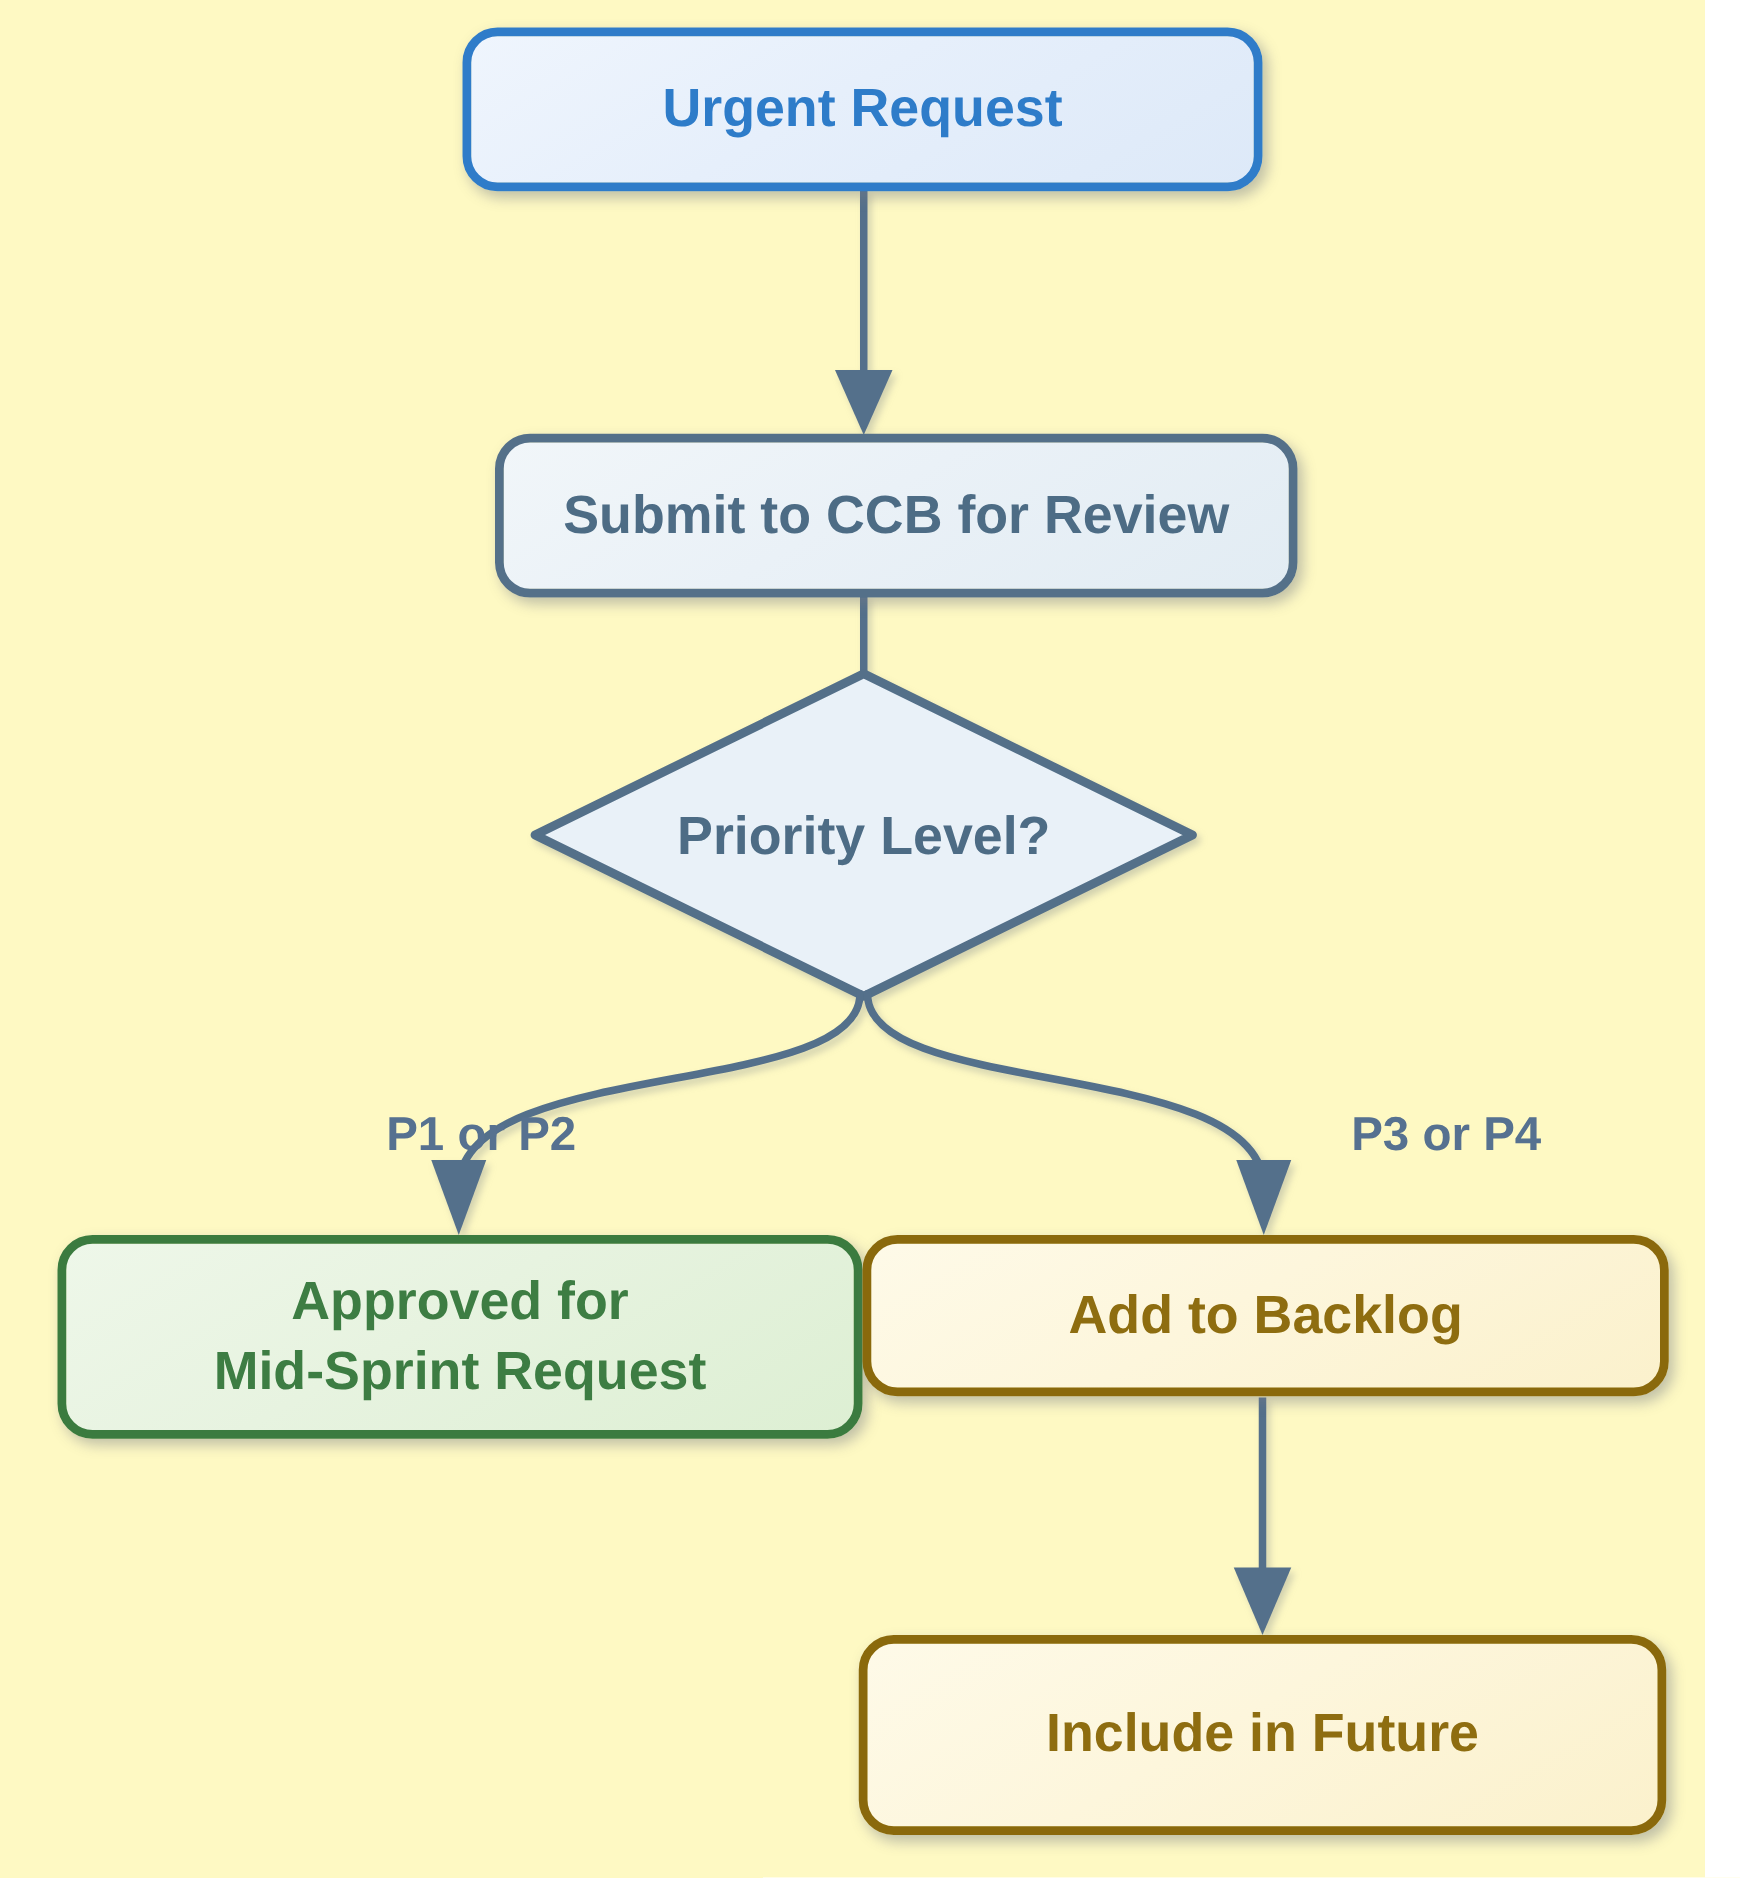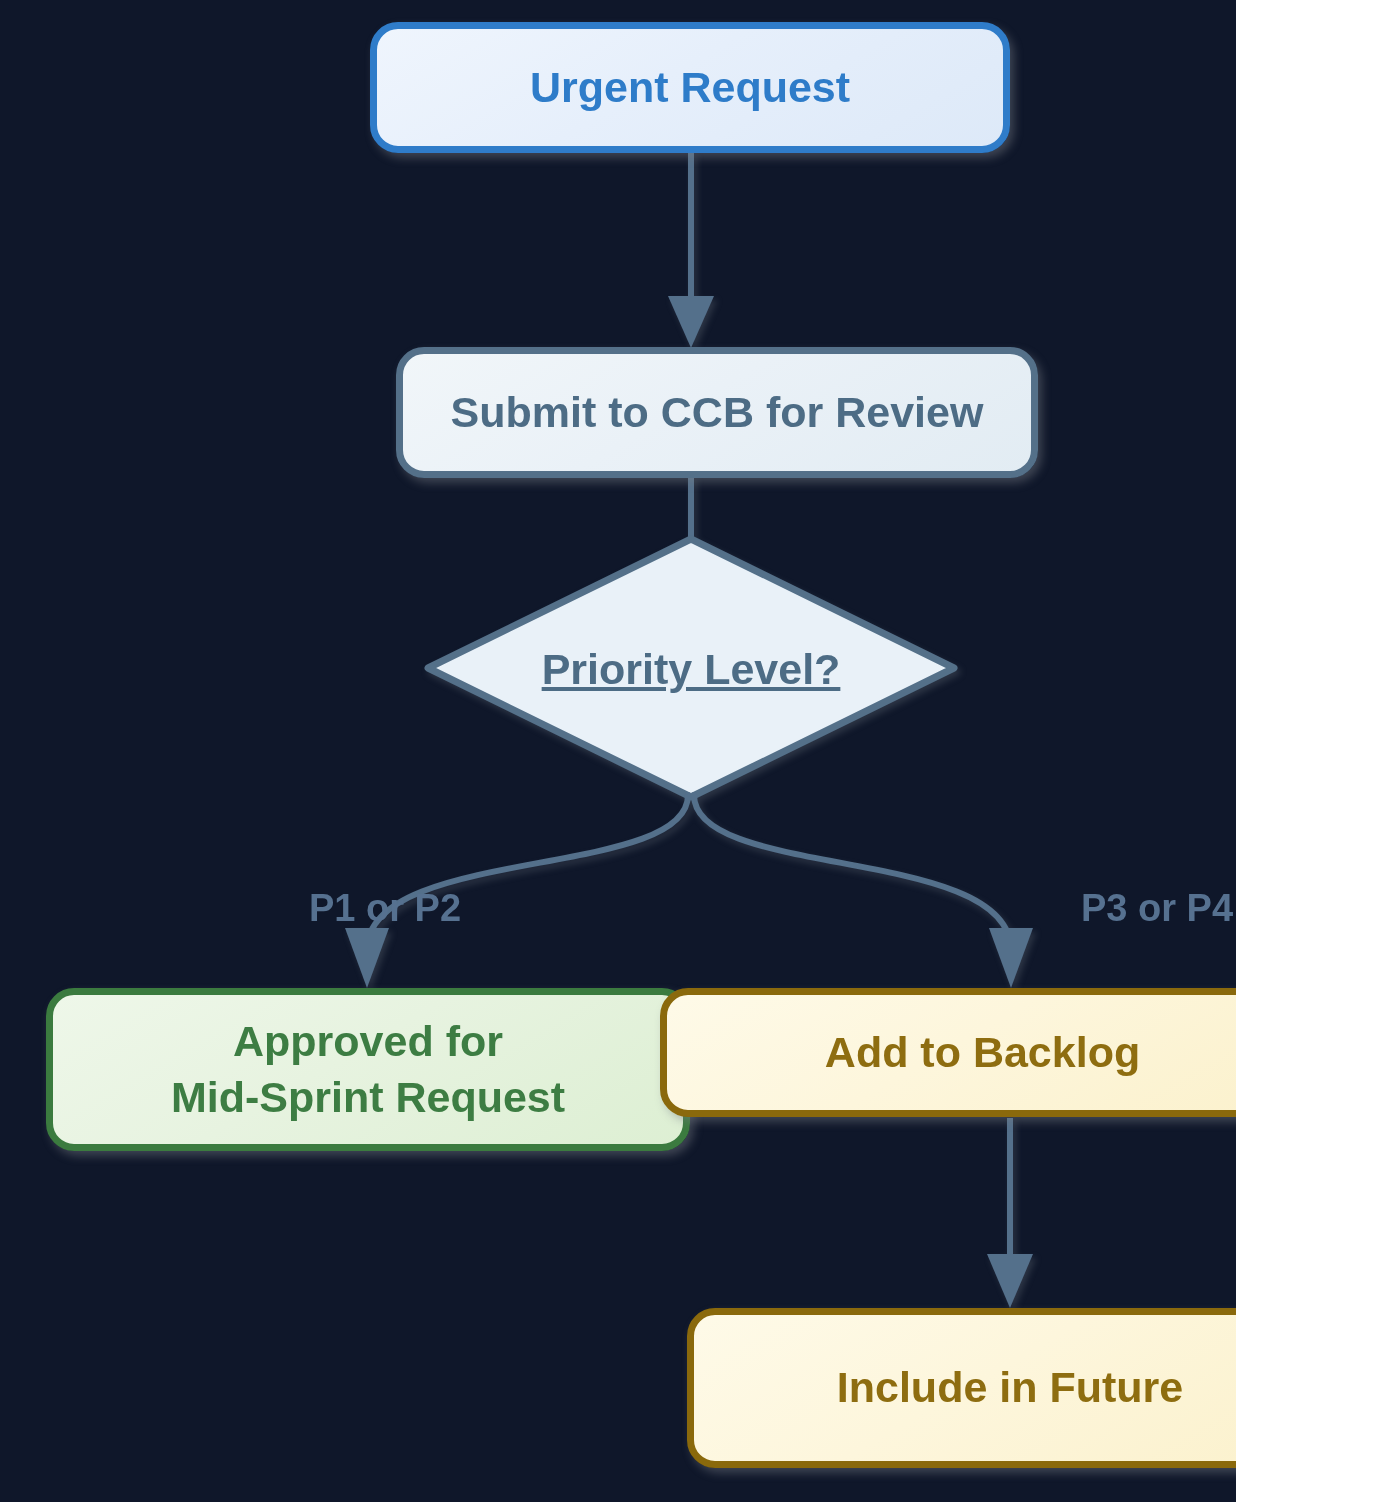--- a/index.html
+++ b/index.html
@@ -1,20 +1,20 @@
 <!DOCTYPE html>
 <html><head>
 <meta charset="utf-8">
 <style>
   html, body { margin: 0; padding: 0; background: #ffffff; }
   .canvas {
     position: relative;
-    width: 1236px;
+    width: 1364px;
     height: 1502px;
-    background: #0f172a;
+    background: #fef9c3;
     font-family: "Liberation Sans", "DejaVu Sans", sans-serif;
     overflow: hidden;
   }
   .connectors {
     position: absolute;
     left: 0; top: 0;
     width: 1392px; height: 1502px;
     filter: drop-shadow(3px 4px 3px rgba(110,120,130,0.30));
   }
   .node {
@@ -48,33 +48,32 @@
     background: linear-gradient(150deg, #EEF7E9 0%, #E7F3E0 45%, #DDEFD3 100%);
   }
   .node-gold {
     border-color: #8A690C;
     color: #8E6D10;
     background: linear-gradient(150deg, #FEFAE8 0%, #FDF6DC 45%, #FBF1CC 100%);
   }
   #node-urgent   { left: 370px; top: 22px;   width: 640px; height: 131px; }
   #node-ccb      { left: 368px; top: 347px;  width: 642px; height: 131px; }
   #node-approved { left: 46px;  top: 988px;  width: 644px; height: 163px; z-index: 1; }
-  #node-backlog  { left: 660px; top: 988px;  width: 645px; height: 129px; z-index: 2; justify-content: center; }
+  #node-backlog  { left: 690px; top: 988px;  width: 645px; height: 129px; z-index: 2; justify-content: center; }
   #node-sprint   { left: 687px; top: 1308px; width: 646px; height: 160px; align-items: center; }
   .diamond-label {
     position: absolute;
     left: 441px; top: 638px;
     width: 500px; height: 62px;
     display: flex;
     align-items: center;
     justify-content: center;
     font-weight: bold;
     font-size: 43px;
     color: #4D6C85;
-    text-decoration: underline;
   }
   .edge-label {
     position: absolute;
     width: 180px; height: 46px;
     display: flex;
     align-items: center;
     justify-content: center;
     font-size: 38px;
     font-weight: normal;
     color: #567190;

